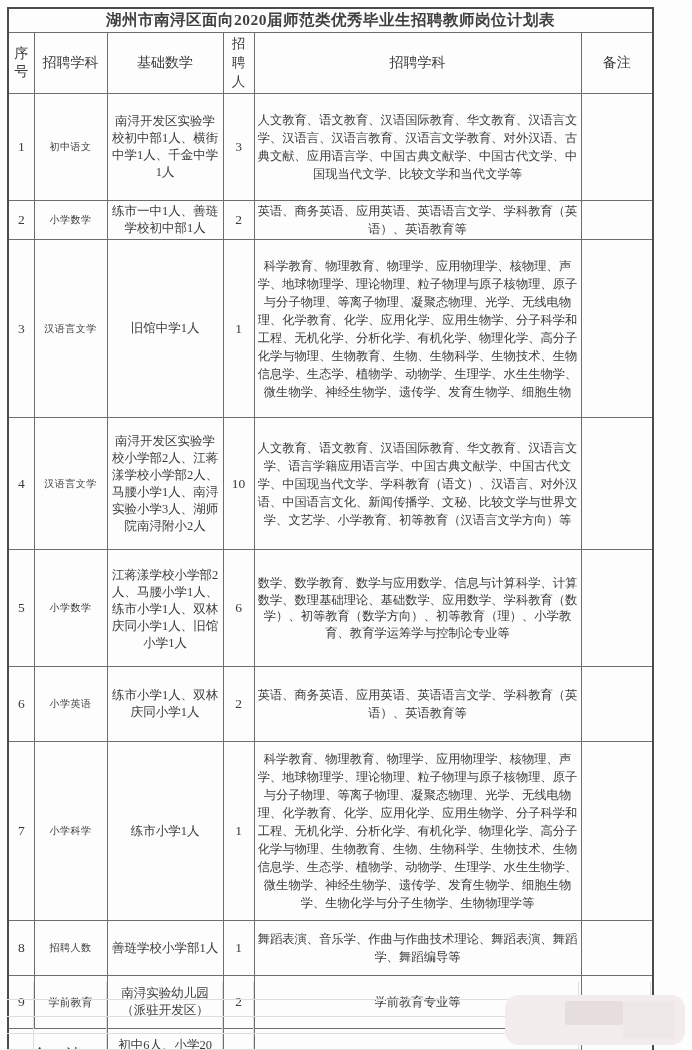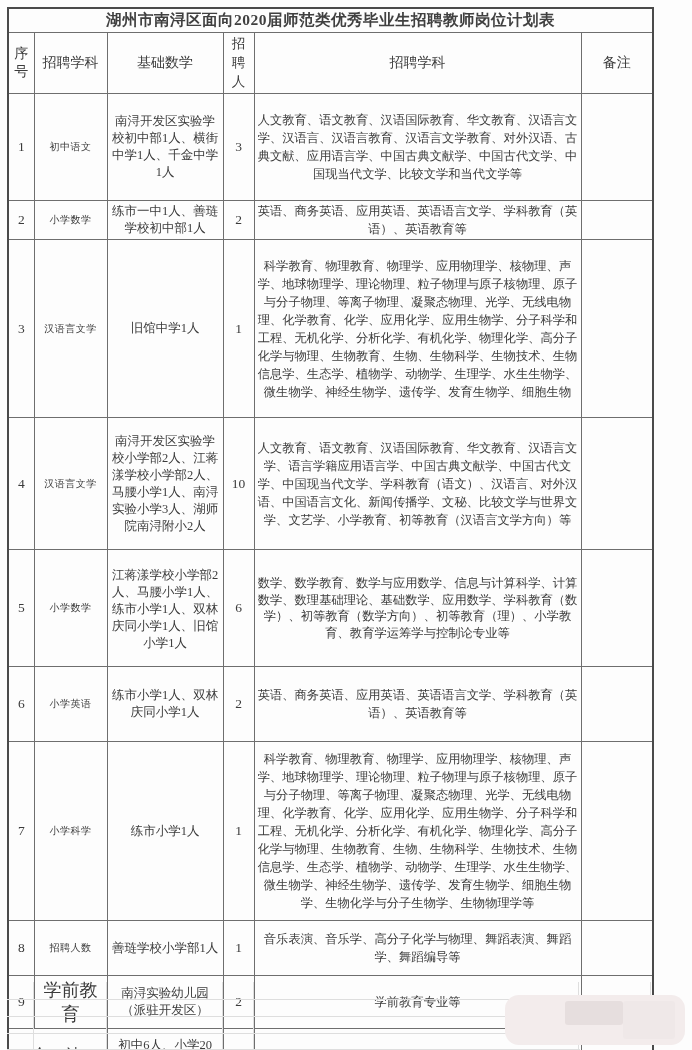--- a/index.html
+++ b/index.html
@@ -24,21 +24,21 @@
   tr.title-row th{font-size:15.5px;font-weight:bold;letter-spacing:0.5px;color:#404040;}
   tr.title-row{height:21px;}
   tr.header-row{height:60px;}
   tr.header-row th{font-size:14px;}
   tr.r1{height:78px;} tr.r2{height:39px;} tr.r3{height:145px;}
   tr.r4{height:132px;} tr.r5{height:84px;} tr.r6{height:75px;}
   tr.r7{height:179px;} tr.r8{height:55px;} tr.r9{height:53px;}
   tr.rt{height:52px;}
   .no{font-size:13.5px;}
   .subject{font-size:10px;letter-spacing:0.5px;}
-  .subject.small{font-size:18px;letter-spacing:0;}
+  .subject.small{font-size:11px;letter-spacing:0;}
   .school{font-size:12.5px;line-height:17px;text-align:justify;text-align-last:center;padding:0 4px;}
   .count{font-size:13.5px;}
   .req{font-size:12.3px;line-height:18px;text-align:justify;text-align-last:center;padding:0 5px;}
   .req.tight{line-height:16.5px;text-align:center;}
   .clip{overflow:hidden;margin:16px auto;}
   .vclip{
     width:15px;margin:0 auto;max-height:58px;overflow:hidden;
     word-break:break-all;line-height:19px;font-size:13.5px;
   }
   .total-label{font-size:14.5px;letter-spacing:2px;}
@@ -156,21 +156,21 @@
         <td class="count">1</td>
         <td class="req">科学教育、物理教育、物理学、应用物理学、核物理、声学、地球物理学、理论物理、粒子物理与原子核物理、原子与分子物理、等离子物理、凝聚态物理、光学、无线电物理、化学教育、化学、应用化学、应用生物学、分子科学和工程、无机化学、分析化学、有机化学、物理化学、高分子化学与物理、生物教育、生物、生物科学、生物技术、生物信息学、生态学、植物学、动物学、生理学、水生生物学、微生物学、神经生物学、遗传学、发育生物学、细胞生物学、生物化学与分子生物学、生物物理学等</td>
         <td></td>
       </tr>
 
       <tr class="r8">
         <td class="no">8</td>
         <td class="subject">招聘人数</td>
         <td class="school">善琏学校小学部1人</td>
         <td class="count">1</td>
-        <td class="req">音乐表演、音乐学、高分子化学与物理、舞蹈表演、舞蹈学、舞蹈编导等</td>
+        <td class="req">舞蹈表演、音乐学、作曲与作曲技术理论、舞蹈表演、舞蹈学、舞蹈编导等</td>
         <td></td>
       </tr>
 
       <tr class="r9">
         <td class="no">9</td>
         <td class="subject small">学前教育</td>
         <td class="school">南浔实验幼儿园（派驻开发区）</td>
         <td class="count">2</td>
         <td class="req">学前教育专业等</td>
         <td></td>

